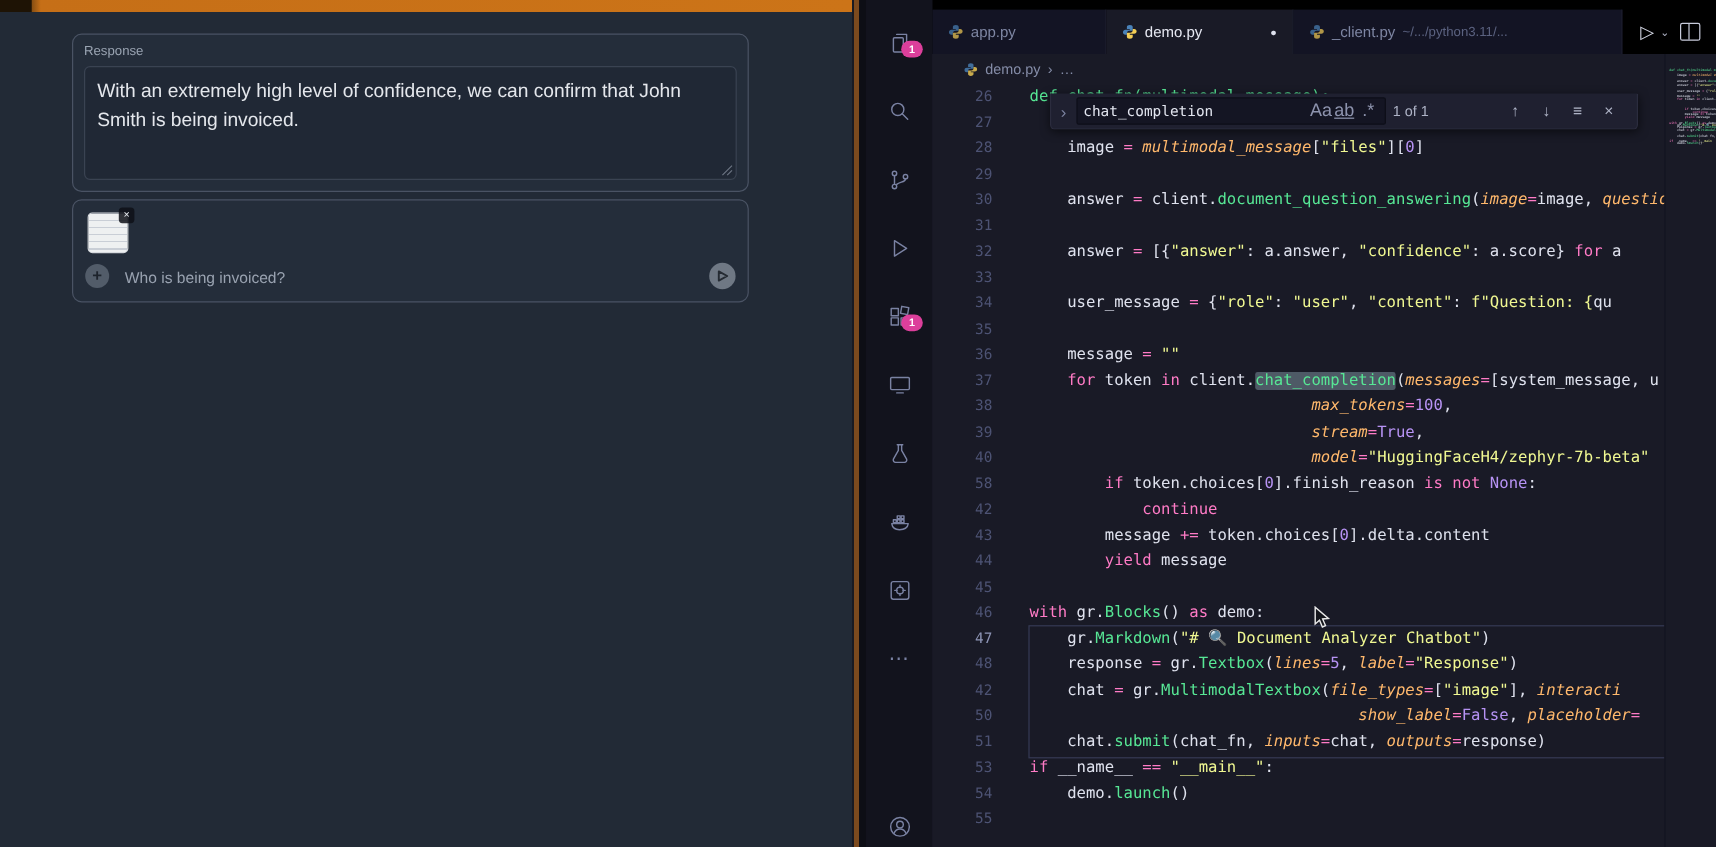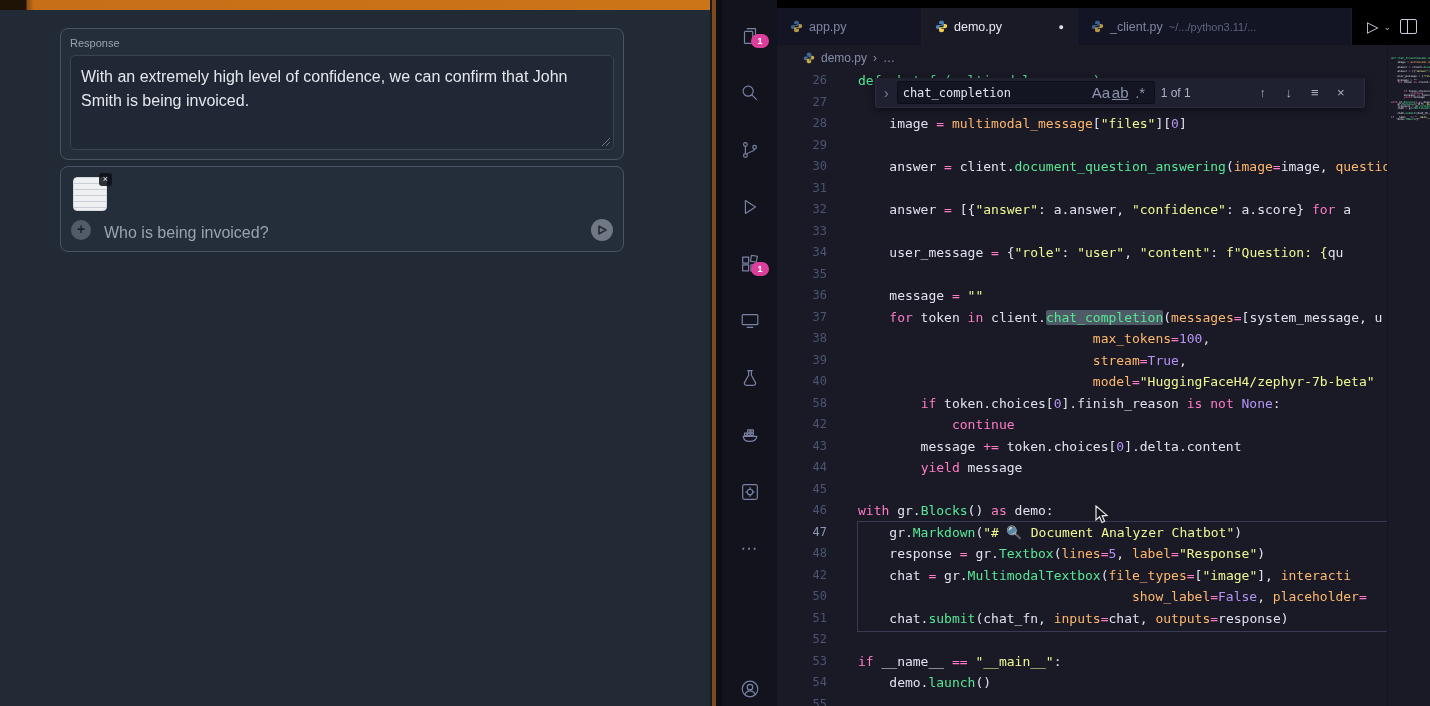--- a/index.html
+++ b/index.html
@@ -15,21 +15,21 @@
   .ta{position:absolute;left:9px;right:9px;top:26px;bottom:9px;background:#202835;border:1px solid #3a4352;border-radius:5px;color:#e4e7ec}
   .ta-text{padding:9px 10px;font-size:16px;line-height:1.5}
   .resize{position:absolute;right:2px;bottom:2px}
   #chat-blk{top:166px;height:86px}
   .thumb{position:absolute;left:12px;top:10px;width:34px;height:34px;border-radius:4px;
     background:repeating-linear-gradient(180deg,#eef0f1 0 5px,#c9ced6 5px 6px);border:1px solid #d6d9dd;box-sizing:border-box}
   .thumb-x{position:absolute;left:38px;top:6px;width:13px;height:13px;background:rgba(14,17,23,.85);color:#e6e9ee;
     font-size:9px;line-height:13px;text-align:center;border-radius:3px;cursor:pointer}
   .plus{position:absolute;left:10px;top:53px;width:20px;height:20px;border-radius:50%;background:#525c69;color:#1d232c;
     font-size:14px;font-weight:bold;line-height:19px;text-align:center;cursor:pointer}
-  .ph{position:absolute;left:43px;top:57px;font-size:16px;color:#99a2b0}
+  .ph{position:absolute;left:43px;top:57px;font-size:13px;color:#99a2b0}
   .send{position:absolute;right:10px;top:52px;width:22px;height:22px;border-radius:50%;background:#6f7884;
     display:flex;align-items:center;justify-content:center;cursor:pointer}
 
   
   #divider{position:absolute;left:710px;top:0;width:12px;height:706px;
     background:linear-gradient(90deg,#191a22 0 2px,#7c4a1e 2px 6px,#0d0e15 6px)}
 
   
   #vscode{position:absolute;left:722px;top:0;width:708px;height:706px;background:#191a26;overflow:hidden}
   #abar{position:absolute;left:0;top:0;width:55px;height:706px;background:#12131d;padding-top:7px;box-sizing:border-box}
@@ -57,21 +57,21 @@
   #breadcrumb{position:absolute;top:45px;left:0;right:42px;height:25px;display:flex;align-items:center;gap:6px;
     padding-left:26px;font-size:12px;color:#858da8;background:#191a26;cursor:pointer}
 
   #code{position:absolute;left:0;top:70px;right:42px;bottom:0;overflow:hidden;
     font-family:"DejaVu Sans Mono",monospace;font-size:13px}
   .cl{display:flex;height:21.5px;line-height:21.5px}
   .gut{flex:0 0 50px;text-align:right;color:#4d5374;font-size:12px;user-select:none}
   .active-line .gut{color:#8d94b5}
   .ctx{margin-left:31px;white-space:pre}
   .t-x{color:#dfe2ee}.t-k{color:#ff7bc6}.t-f{color:#57e795}.t-s{color:#f0f892}
-  .t-c{color:#b793f4}.t-p{color:#ffb86c;}
+  .t-c{color:#b793f4}.t-p{color:#ffb86c;font-style:italic}
   .t-m{color:#57e795;background:#4e5a66;border-radius:2px}
   #block-outline{position:absolute;left:80px;top:521px;width:531px;height:109px;border:1px solid #363a55;pointer-events:none}
 
   #minimap{position:absolute;top:45px;right:0;width:42px;bottom:0;background:#191a26;border-left:1px solid #131420;
     overflow:hidden;cursor:pointer}
   #minimap-code{font-family:"DejaVu Sans Mono",monospace;padding:12px 0 0 3px}
   .ml{height:2.2px;line-height:2.2px;font-size:2.7px;white-space:pre}
 
   #findw{position:absolute;left:98px;top:78px;width:490px;height:30px;background:#1f2030;border:1px solid #2b2c3e;border-top:none;
     box-shadow:0 2px 8px rgba(0,0,0,.55);display:flex;align-items:center;gap:6px;padding:0 6px;z-index:5;box-sizing:border-box;border-radius:0 0 4px 4px}
@@ -344,24 +344,20 @@
           </div>
           <div class="cl">
             <span class="gut">50</span>
             <span class="ctx" style="white-space: pre;"><span class="t-x">                                   </span><span class="t-p">show_label</span><span class="t-k">=</span><span class="t-c">False</span><span class="t-x">, </span><span class="t-p">placeholder</span><span class="t-k">=</span></span>
           </div>
           <div class="cl">
             <span class="gut">51</span>
             <span class="ctx" style="white-space: pre;"><span class="t-x">    chat.</span><span class="t-f">submit</span><span class="t-x">(chat_fn, </span><span class="t-p">inputs</span><span class="t-k">=</span><span class="t-x">chat, </span><span class="t-p">outputs</span><span class="t-k">=</span><span class="t-x">response)</span></span>
           </div>
           <div class="cl">
-            <span class="gut">52</span>
-            <span class="ctx" style="white-space: pre;"></span>
-          </div>
-          <div class="cl">
             <span class="gut">53</span>
             <span class="ctx" style="white-space: pre;"><span class="t-k">if</span><span class="t-x"> __name__ </span><span class="t-k">==</span><span class="t-x"> </span><span class="t-s">"__main__"</span><span class="t-x">:</span></span>
           </div>
           <div class="cl">
             <span class="gut">54</span>
             <span class="ctx" style="white-space: pre;"><span class="t-x">    demo.</span><span class="t-f">launch</span><span class="t-x">()</span></span>
           </div>
           <div class="cl">
             <span class="gut">55</span>
             <span class="ctx" style="white-space: pre;"></span>

